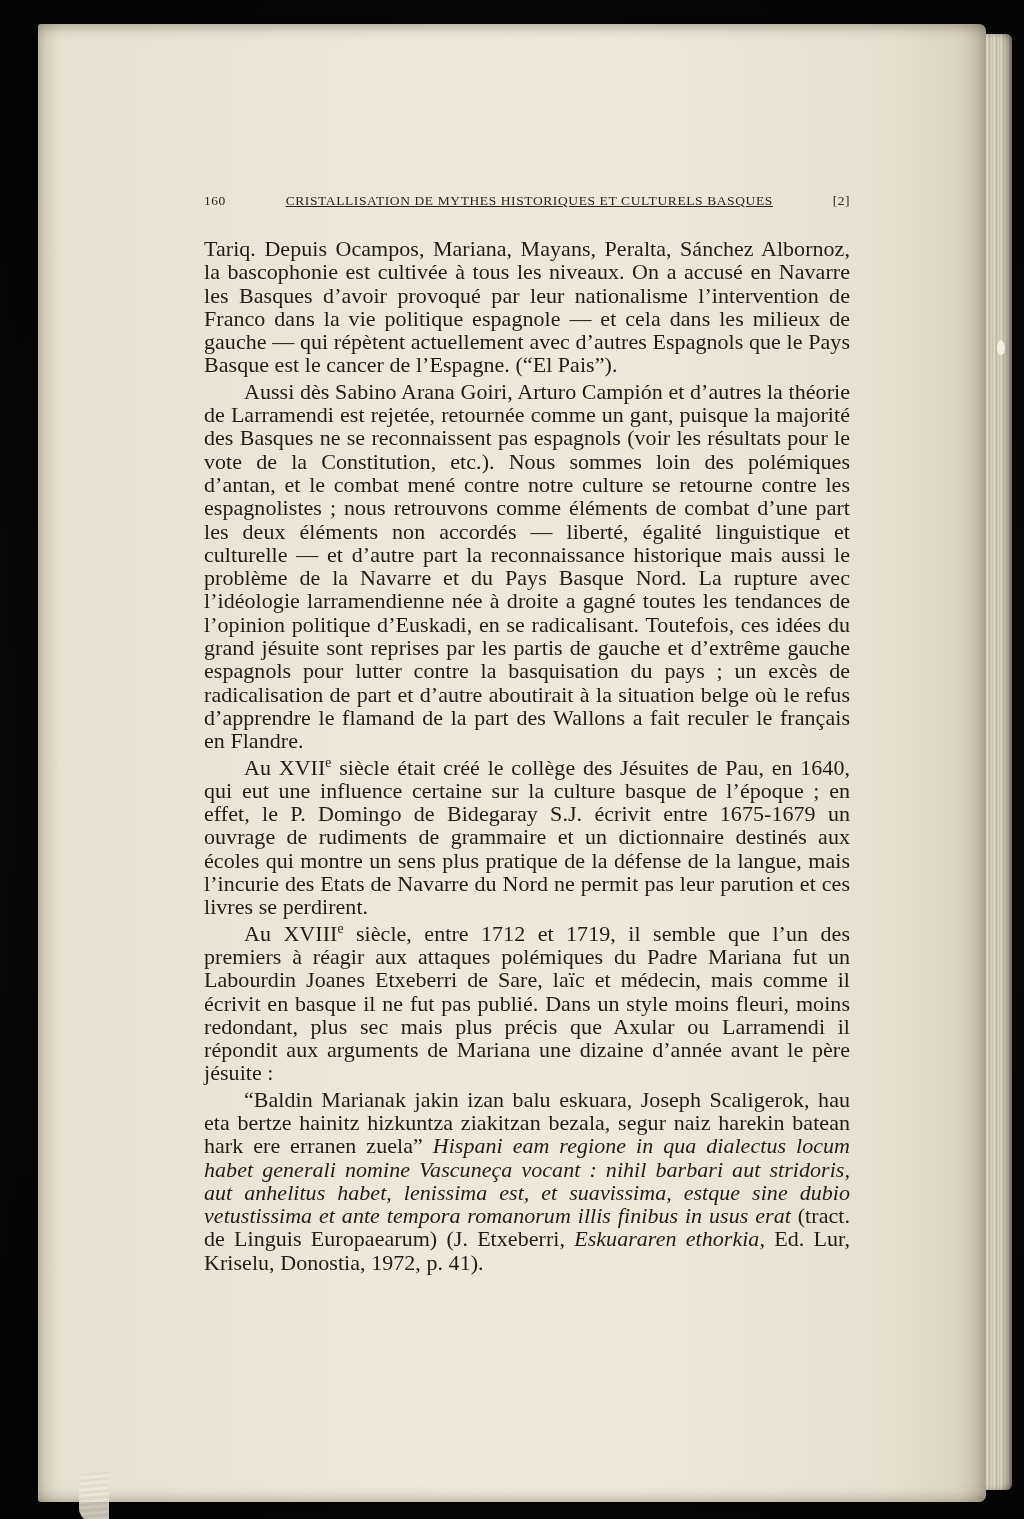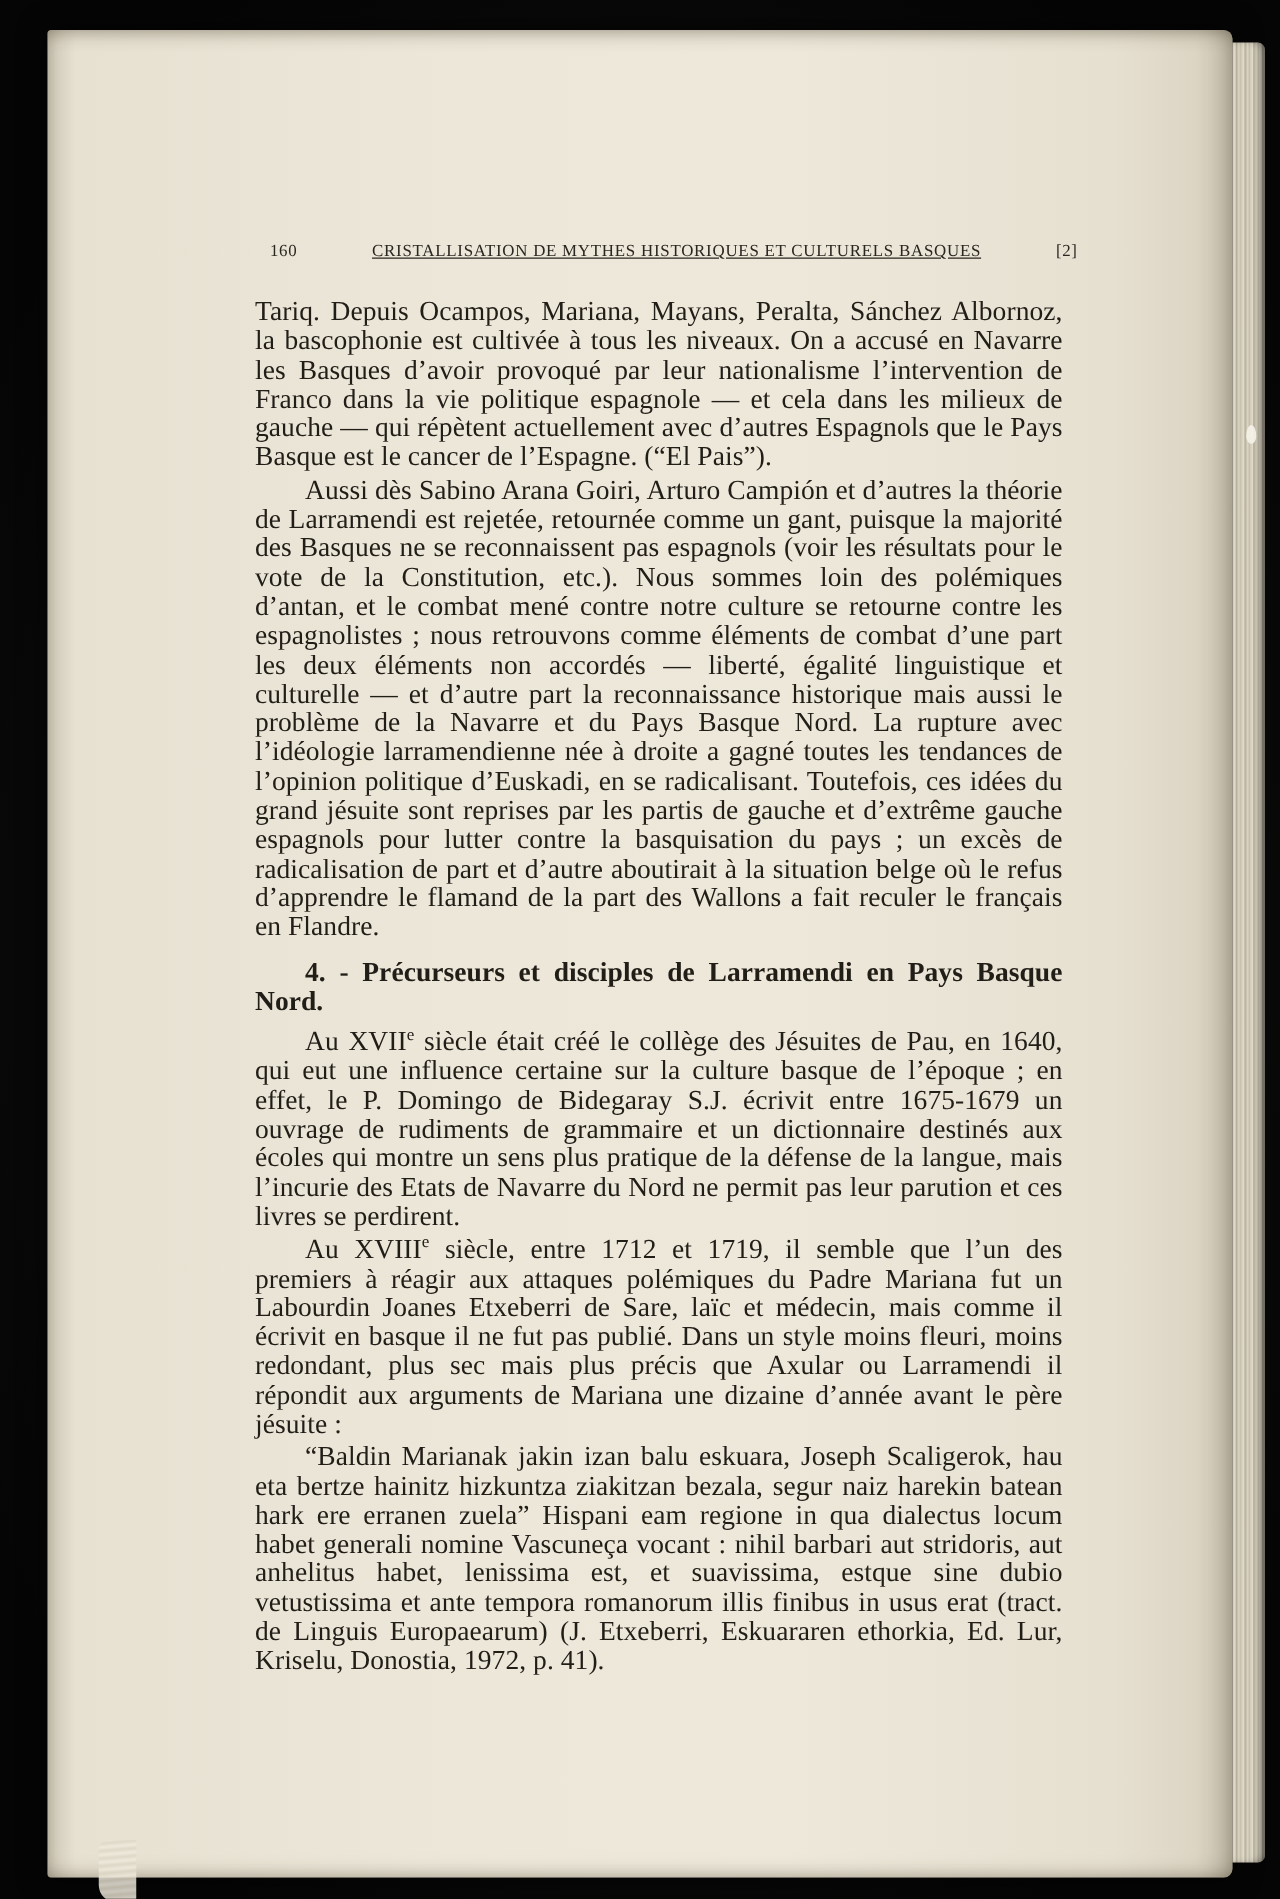--- a/index.html
+++ b/index.html
@@ -68,21 +68,20 @@
     left: 166px;
     top: 169px;
     width: 646px;
     display: flex;
     align-items: center;
     font-family: "Liberation Serif", serif;
     font-size: 13.5px;
     letter-spacing: 0.5px;
     color: #2a2620;
     white-space: nowrap;
-    margin-left: 12px;
   }
   .header .running-title {
     flex: 1;
     text-align: center;
     letter-spacing: 0.6px;
     text-decoration: underline;
   }
   .text-body {
     position: absolute;
     left: 166px;
@@ -98,42 +97,41 @@
   .text-body p {
     margin: 0 0 3px 0;
   }
   .text-body p.indent {
     text-indent: 40px;
   }
   .text-body p.heading {
     font-weight: 700;
     margin: 13px 0 9px 0;
   }
-  .seg.italic { }
+  .seg.italic { font-style: italic; }
   .seg.bold { font-weight: 700; }
   .seg.super {
     font-size: 0.62em;
     vertical-align: super;
     line-height: 0;
   }
 </style>
 </head>
 <body>
 
 <div class="scene">
   <div class="page">
     <div class="header">
       <span class="page-number">160</span>
       <span class="running-title">CRISTALLISATION DE MYTHES HISTORIQUES ET CULTURELS BASQUES</span>
       <span class="issue-marker">[2]</span>
     </div>
     <div class="text-body">
         <p class="para"><span class="seg normal">Tariq. Depuis Ocampos, Mariana, Mayans, Peralta, Sánchez Albornoz, la bascophonie est cultivée à tous les niveaux. On a accusé en Navarre les Basques d’avoir provoqué par leur nationalisme l’intervention de Franco dans la vie politique espagnole — et cela dans les milieux de gauche — qui répètent actuellement avec d’autres Espagnols que le Pays Basque est le cancer de l’Espagne. (“El Pais”).</span></p>
         <p class="para indent"><span class="seg normal">Aussi dès Sabino Arana Goiri, Arturo Campión et d’autres la théorie de Larramendi est rejetée, retournée comme un gant, puisque la majorité des Basques ne se reconnaissent pas espagnols (voir les résultats pour le vote de la Constitution, etc.). Nous sommes loin des polémiques d’antan, et le combat mené contre notre culture se retourne contre les espagnolistes ; nous retrouvons comme éléments de combat d’une part les deux éléments non accordés — liberté, égalité linguistique et culturelle — et d’autre part la reconnaissance historique mais aussi le problème de la Navarre et du Pays Basque Nord. La rupture avec l’idéologie larramendienne née à droite a gagné toutes les tendances de l’opinion politique d’Euskadi, en se radicalisant. Toutefois, ces idées du grand jésuite sont reprises par les partis de gauche et d’extrême gauche espagnols pour lutter contre la basquisation du pays ; un excès de radicalisation de part et d’autre aboutirait à la situation belge où le refus d’apprendre le flamand de la part des Wallons a fait reculer le français en Flandre.</span></p>
-        <p class="heading indent"><span class="seg bold">4. - Précurseurs et disciples de Larramendi en Pays Basque Nord.</span></p>
         <p class="para indent"><span class="seg normal">Au XVII</span><span class="seg super">e</span><span class="seg normal"> siècle était créé le collège des Jésuites de Pau, en 1640, qui eut une influence certaine sur la culture basque de l’époque ; en effet, le P. Domingo de Bidegaray S.J. écrivit entre 1675-1679 un ouvrage de rudiments de grammaire et un dictionnaire destinés aux écoles qui montre un sens plus pratique de la défense de la langue, mais l’incurie des Etats de Navarre du Nord ne permit pas leur parution et ces livres se perdirent.</span></p>
         <p class="para indent"><span class="seg normal">Au XVIII</span><span class="seg super">e</span><span class="seg normal"> siècle, entre 1712 et 1719, il semble que l’un des premiers à réagir aux attaques polémiques du Padre Mariana fut un Labourdin Joanes Etxeberri de Sare, laïc et médecin, mais comme il écrivit en basque il ne fut pas publié. Dans un style moins fleuri, moins redondant, plus sec mais plus précis que Axular ou Larramendi il répondit aux arguments de Mariana une dizaine d’année avant le père jésuite :</span></p>
         <p class="para indent"><span class="seg normal">“Baldin Marianak jakin izan balu eskuara, Joseph Scaligerok, hau eta bertze hainitz hizkuntza ziakitzan bezala, segur naiz harekin batean hark ere erranen zuela” </span><span class="seg italic">Hispani eam regione in qua dialectus locum habet generali nomine Vascuneça vocant : nihil barbari aut stridoris, aut anhelitus habet, lenissima est, et suavissima, estque sine dubio vetustissima et ante tempora romanorum illis finibus in usus erat </span><span class="seg normal">(tract. de Linguis Europaearum) (J. Etxeberri, </span><span class="seg italic">Eskuararen ethorkia,</span><span class="seg normal"> Ed. Lur, Kriselu, Donostia, 1972, p. 41).</span></p>
       </div>
     <div class="corner-curl"></div>
   </div>
   <div class="fore-edge"></div>
   <div class="edge-speck"></div>
 </div>
 

